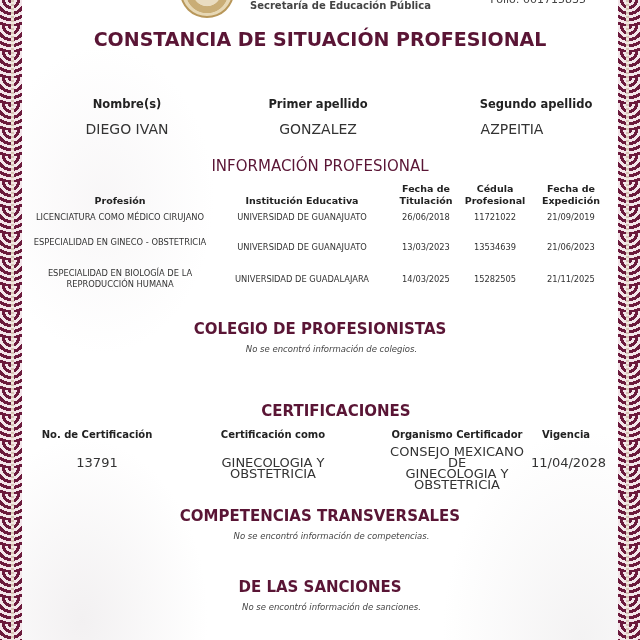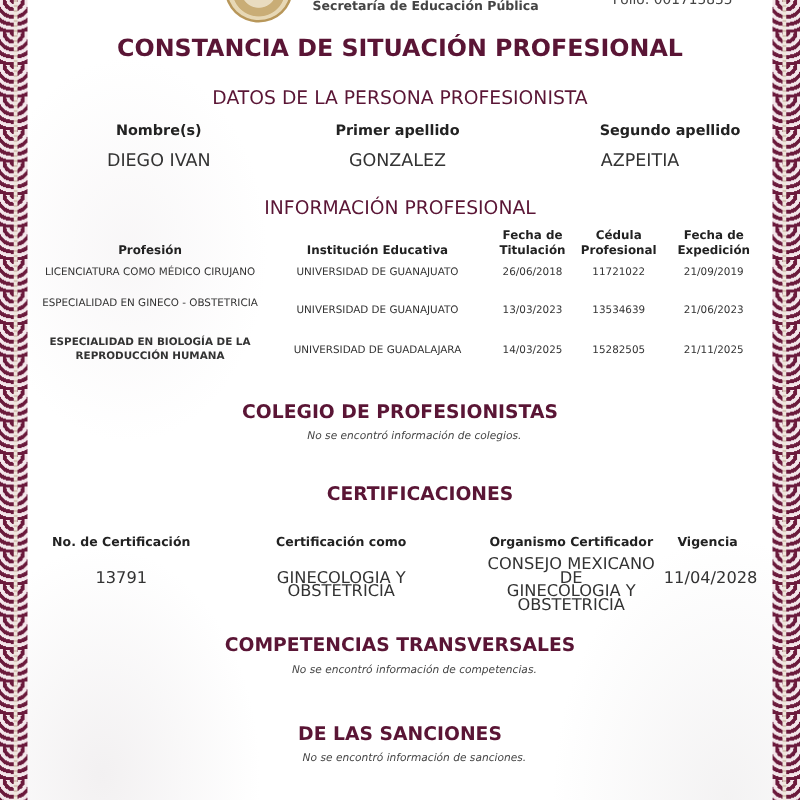--- a/index.html
+++ b/index.html
@@ -80,21 +80,20 @@
 <div class="watermark"></div>
 
 <div class="page">
 
   <div class="emblem"></div>
   <div class="sep-label">Secretaría de Educación Pública</div>
   <div class="folio">Folio: 001715835</div>
 
   <div class="doc-title">CONSTANCIA DE SITUACIÓN PROFESIONAL</div>
 
-  <div class="sec-title" style="top:69px;">DATOS DE LA PERSONA PROFESIONISTA</div>
   <div class="cell hdr persona-hdr" style="left:45px;width:120px;">Nombre(s)</div>
   <div class="cell hdr persona-hdr" style="left:236px;width:120px;">Primer apellido</div>
   <div class="cell hdr persona-hdr" style="left:449px;width:130px;">Segundo apellido</div>
   <div class="cell persona-val" style="left:45px;width:120px;">DIEGO IVAN</div>
   <div class="cell persona-val" style="left:236px;width:120px;">GONZALEZ</div>
   <div class="cell persona-val" style="left:425px;width:130px;">AZPEITIA</div>
 
   <div class="sec-title" style="top:157px;">INFORMACIÓN PROFESIONAL</div>
 
   <div class="cell hdr prof-hdr" style="left:206px;width:148px;top:195px;">Institución Educativa</div>
@@ -117,33 +116,33 @@
   <div class="cell prof-val" style="left:362px;width:84px;top:212px;">26/06/2018</div>
   <div class="cell prof-val" style="left:437px;width:72px;top:212px;">11721022</div>
   <div class="cell prof-val" style="left:509px;width:80px;top:212px;">21/09/2019</div>
 
   <div class="cell prof-val" style="left:0px;width:196px;top:237px;">ESPECIALIDAD EN GINECO - OBSTETRICIA</div>
   <div class="cell prof-val" style="left:206px;width:148px;top:242px;">UNIVERSIDAD DE GUANAJUATO</div>
   <div class="cell prof-val" style="left:362px;width:84px;top:242px;">13/03/2023</div>
   <div class="cell prof-val" style="left:437px;width:72px;top:242px;">13534639</div>
   <div class="cell prof-val" style="left:509px;width:80px;top:242px;">21/06/2023</div>
 
-  <div class="cell prof-val" style="left:0px;width:196px;top:268px;font-weight:bold;">
+  <div class="cell prof-val" style="left:0px;width:196px;top:268px;">
     <div>ESPECIALIDAD EN BIOLOGÍA DE LA</div>
     <div>REPRODUCCIÓN HUMANA</div>
   </div>
   <div class="cell prof-val" style="left:206px;width:148px;top:274px;">UNIVERSIDAD DE GUADALAJARA</div>
   <div class="cell prof-val" style="left:362px;width:84px;top:274px;">14/03/2025</div>
   <div class="cell prof-val" style="left:437px;width:72px;top:274px;">15282505</div>
   <div class="cell prof-val" style="left:509px;width:80px;top:274px;">21/11/2025</div>
 
   <div class="sec-title bold" style="top:320px;">COLEGIO DE PROFESIONISTAS</div>
   <div class="empty-msg" style="top:344px;">No se encontró información de colegios.</div>
 
-  <div class="sec-title bold" style="top:386px;padding-left:32px;">CERTIFICACIONES</div>
+  <div class="sec-title bold" style="top:402px;padding-left:32px;">CERTIFICACIONES</div>
   <div class="cell hdr cert-hdr" style="left:10px;width:130px;">No. de Certificación</div>
   <div class="cell hdr cert-hdr" style="left:176px;width:150px;">Certificación como</div>
   <div class="cell hdr cert-hdr" style="left:362px;width:146px;">Organismo Certificador</div>
   <div class="cell hdr cert-hdr" style="left:509px;width:70px;">Vigencia</div>
 
   <div class="cell cert-val" style="left:10px;width:130px;top:457px;">13791</div>
   <div class="cell cert-val" style="left:166px;width:170px;top:457px;">GINECOLOGIA Y OBSTETRICIA</div>
   <div class="cell cert-val" style="left:362px;width:146px;top:446px;">
     <div>CONSEJO MEXICANO DE</div>
     <div>GINECOLOGIA Y OBSTETRICIA</div>

